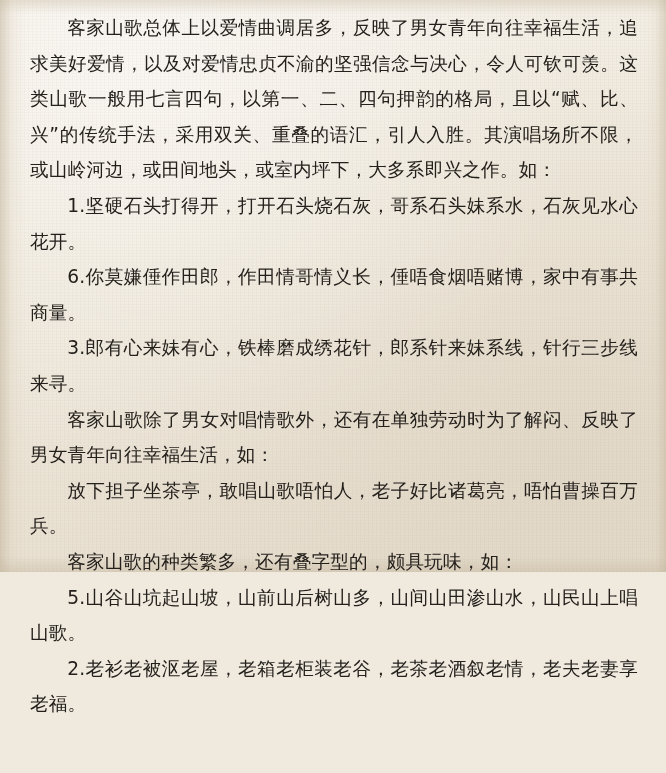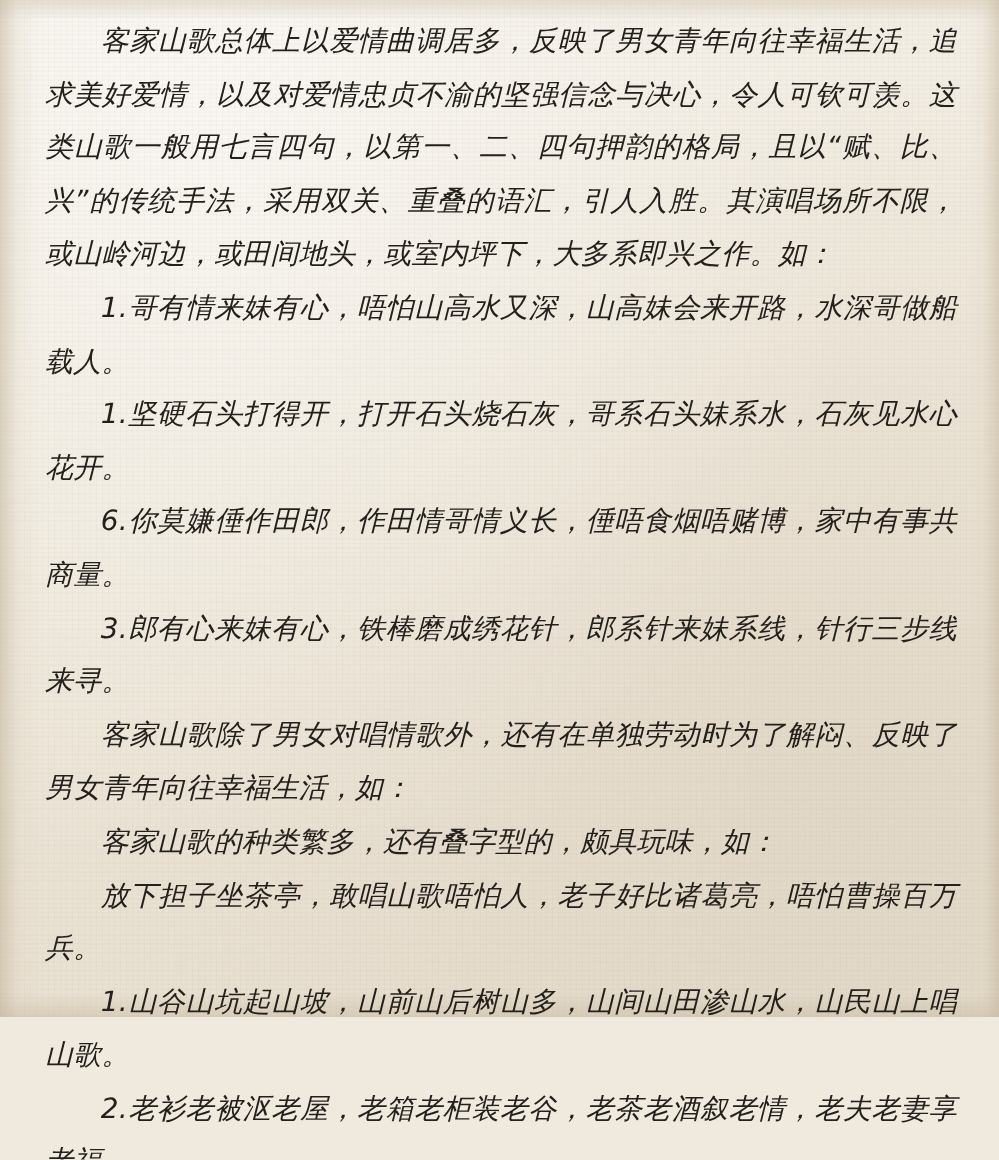--- a/index.html
+++ b/index.html
@@ -9,27 +9,26 @@
   body {
     width: 666px;
     height: 773px;
     overflow: hidden;
     background: #efe9de;
     font-family: "DejaVu Sans", "Liberation Sans", sans-serif;
   }
   #page {
     position: relative;
     width: 666px;
-    height: 678px;
+    height: 572px;
     box-sizing: border-box;
     background:
       radial-gradient(ellipse at 20% 12%, rgba(255,255,255,0.55), rgba(255,255,255,0) 60%),
       radial-gradient(ellipse at 85% 80%, rgba(214,202,182,0.45), rgba(255,255,255,0) 65%),
       linear-gradient(180deg, #f3eee5 0%, #eee7da 45%, #e8e0d1 100%);
-    font-style: italic;
   }
   
   #paper-texture {
     position: absolute;
     inset: 0;
     pointer-events: none;
     background-image:
       repeating-linear-gradient(0deg, rgba(160,145,120,0.045) 0px, rgba(160,145,120,0.045) 1px, rgba(255,255,255,0) 1px, rgba(255,255,255,0) 3px),
       repeating-linear-gradient(90deg, rgba(150,135,110,0.04) 0px, rgba(150,135,110,0.04) 1px, rgba(255,255,255,0) 1px, rgba(255,255,255,0) 4px);
     opacity: 0.9;
@@ -87,24 +86,23 @@
 
 <div id="page">
   <div id="paper-texture"></div>
   <div id="top-edge"></div>
   <div id="left-edge"></div>
   <div id="right-edge"></div>
   <div id="bottom-edge"></div>
 
   <div id="article">
     <p class="para">客家山歌总体上以爱情曲调居多，反映了男女青年向往幸福生活，追求美好爱情，以及对爱情忠贞不渝的坚强信念与决心，令人可钦可羡。这类山歌一般用七言四句，以第一、二、四句押韵的格局，且以“赋、比、兴”的传统手法，采用双关、重叠的语汇，引人入胜。其演唱场所不限，或山岭河边，或田间地头，或室内坪下，大多系即兴之作。如：</p>
-    <p class="para numbered">1.哥有情来妹有心，唔怕山高水又深，山高妹会来开路，水深哥做船载人。</p>
     <p class="para numbered">1.坚硬石头打得开，打开石头烧石灰，哥系石头妹系水，石灰见水心花开。</p>
     <p class="para numbered">6.你莫嫌倕作田郎，作田情哥情义长，倕唔食烟唔赌博，家中有事共商量。</p>
     <p class="para numbered">3.郎有心来妹有心，铁棒磨成绣花针，郎系针来妹系线，针行三步线来寻。</p>
     <p class="para">客家山歌除了男女对唱情歌外，还有在单独劳动时为了解闷、反映了男女青年向往幸福生活，如：</p>
+    <p class="para">放下担子坐茶亭，敢唱山歌唔怕人，老子好比诸葛亮，唔怕曹操百万兵。</p>
     <p class="para">客家山歌的种类繁多，还有叠字型的，颇具玩味，如：</p>
-    <p class="para">放下担子坐茶亭，敢唱山歌唔怕人，老子好比诸葛亮，唔怕曹操百万兵。</p>
-    <p class="para numbered">1.山谷山坑起山坡，山前山后树山多，山间山田渗山水，山民山上唱山歌。</p>
+    <p class="para numbered">5.山谷山坑起山坡，山前山后树山多，山间山田渗山水，山民山上唱山歌。</p>
     <p class="para numbered">2.老衫老被沤老屋，老箱老柜装老谷，老茶老酒叙老情，老夫老妻享老福。</p>
 
   </div>
 </div>
 
 </body></html>

